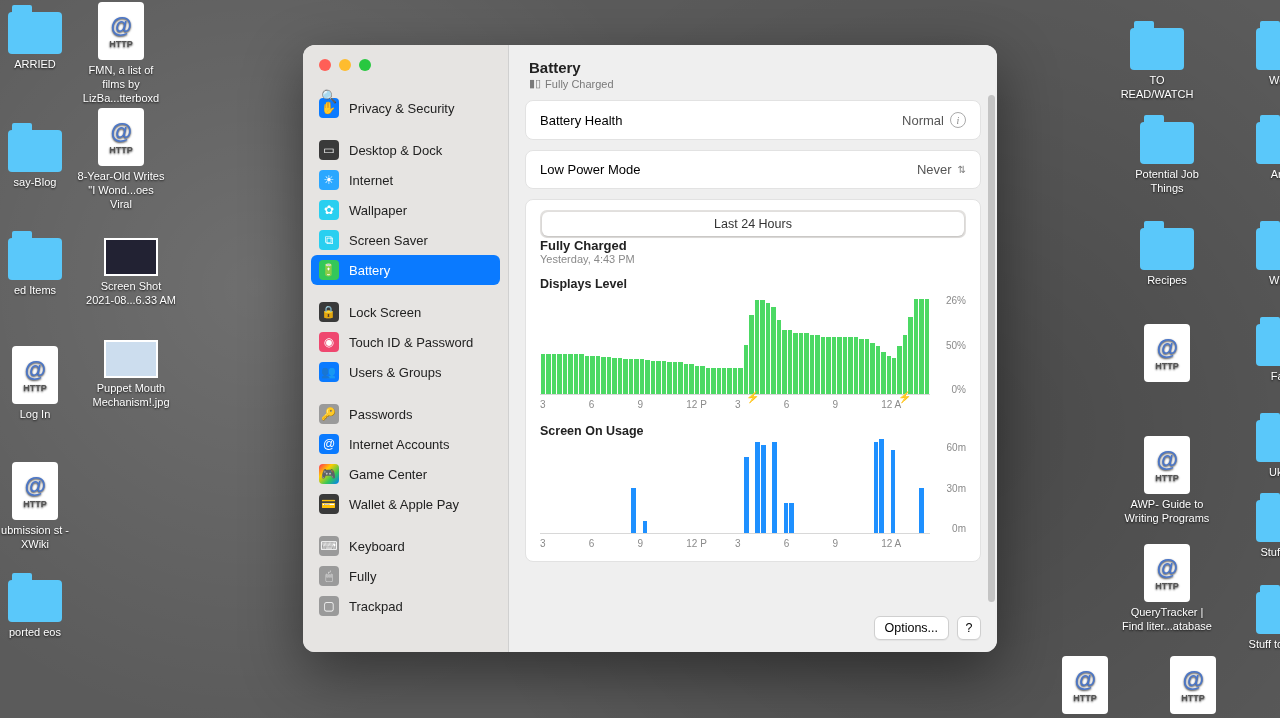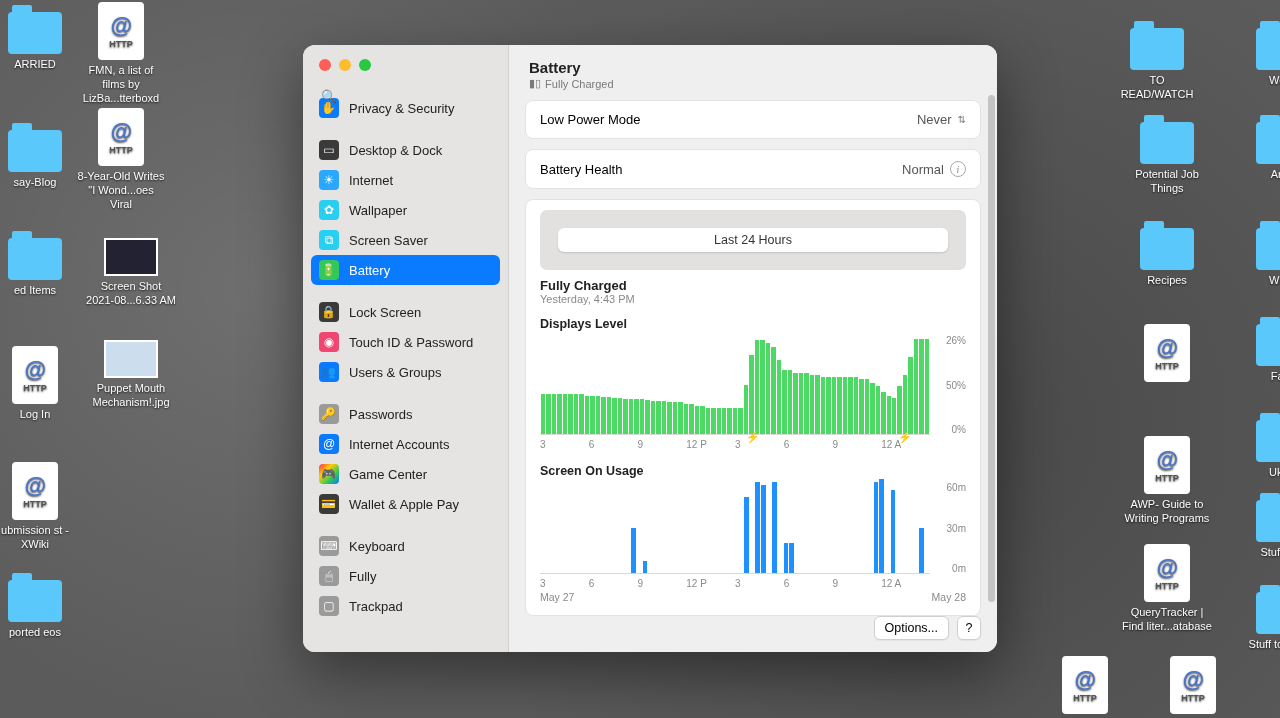--- a/index.html
+++ b/index.html
@@ -62,21 +62,21 @@
   .hdr h1 { font-size:15px; font-weight:600; color:#222; }
   .hdr .sub { font-size:11px; color:#7a7a7a; margin-top:1px; display:flex; align-items:center; gap:4px;}
   .content { flex:1; overflow-y:auto; padding:0 16px 12px; }
   .card {
     background:#fff; border-radius:8px; padding:0; margin-bottom:10px;
     border:1px solid #e2e2e2;
   }
   .row { display:flex; align-items:center; justify-content:space-between; padding:11px 14px; font-size:13px; }
   .row .val { color:#555; display:flex; align-items:center; gap:6px;}
   .seg {
-    display:flex; background:#e3e1df; border-radius:7px; padding:18px; margin-bottom:8px;
+    display:flex; background:#e3e1df; border-radius:7px; padding:2px; 
   }
   .seg .sbtn { flex:1; text-align:center; padding:5px 0; font-size:12.5px; border-radius:6px; color:#333;}
   .seg .sbtn.act { background:#fff; box-shadow:0 1px 2px rgba(0,0,0,0.15); }
   .chartcard { background:#fff; border:1px solid #e2e2e2; border-radius:8px; padding:10px 14px 12px; }
   .fc-line { font-size:13px; font-weight:600; color:#222; }
   .fc-sub { font-size:11px; color:#8a8a8a; margin-bottom:12px; }
   .ctitle { font-size:12.5px; font-weight:600; margin:6px 0 4px; color:#222;}
   .chart { position:relative; height:100px; display:flex; }
   .chart.small{height:92px;}
   .bars { flex:1; position:relative; border-bottom:1px solid #d8d8d8; display:flex; align-items:flex-end; gap:1px; padding:0 1px;}
@@ -314,33 +314,33 @@
     <div class="hdr">
       <h1>Battery</h1>
       <div class="sub">
         <span>▮▯</span>
         <span>Fully Charged</span>
       </div>
     </div>
     <div class="content">
       <div class="card">
         <div class="row">
+          <span>Battery Health</span>
+          <span class="val">
+              <span>Normal</span>
+              <span class="info-ic">i</span>
+            </span>
+        </div>
+      </div>
+      <div class="card">
+        <div class="row">
           <span>Low Power Mode</span>
           <span class="val">
               <span>Never</span>
               <span class="chev">⇅</span>
-            </span>
-        </div>
-      </div>
-      <div class="card">
-        <div class="row">
-          <span>Battery Health</span>
-          <span class="val">
-              <span>Normal</span>
-              <span class="info-ic">i</span>
             </span>
         </div>
       </div>
 
       <div class="chartcard">
         <div class="seg">
           <div class="sbtn act">Last 24 Hours</div>
         </div>
         <div class="fc-line">Fully Charged</div>
         <div class="fc-sub">Yesterday, 4:43 PM</div>
@@ -533,24 +533,20 @@
             <span>3</span>
             <span>6</span>
             <span>9</span>
             <span>12 P</span>
             <span>3</span>
             <span>6</span>
             <span>9</span>
             <span>12 A</span>
             <div style="width: 36px;"></div>
           </div>
-        <div class="daterow">
-          <span>May 27</span>
-          <span>May 28</span>
-        </div>
       </div>
     </div>
     <div class="footer-btns">
       <div class="btn">Options...</div>
       <div class="btn round">?</div>
     </div>
   </div>
 </div>
 
 </body></html>

